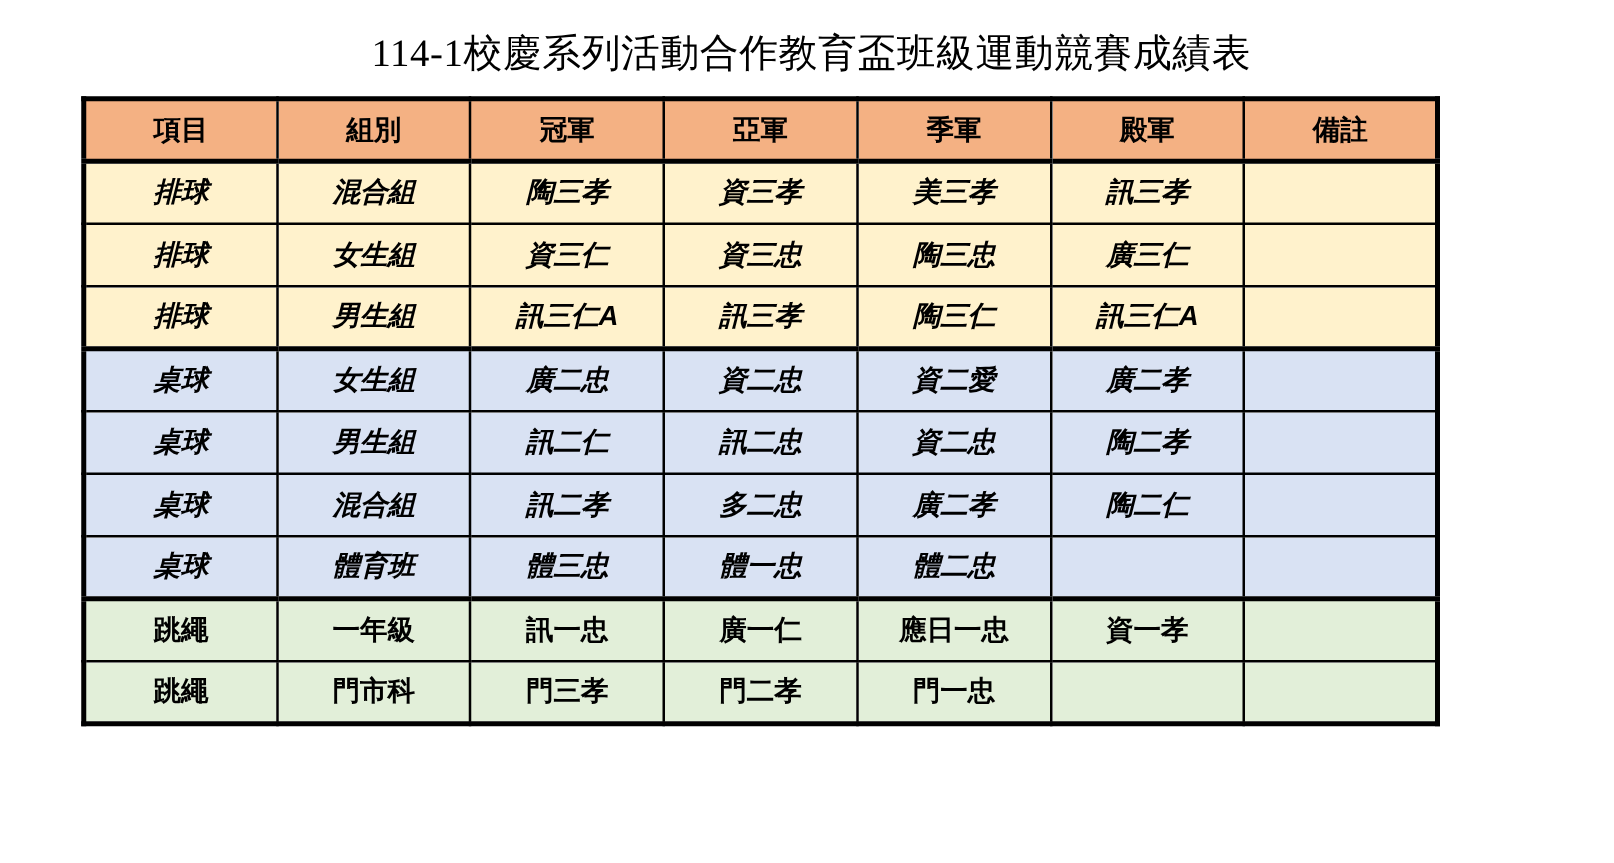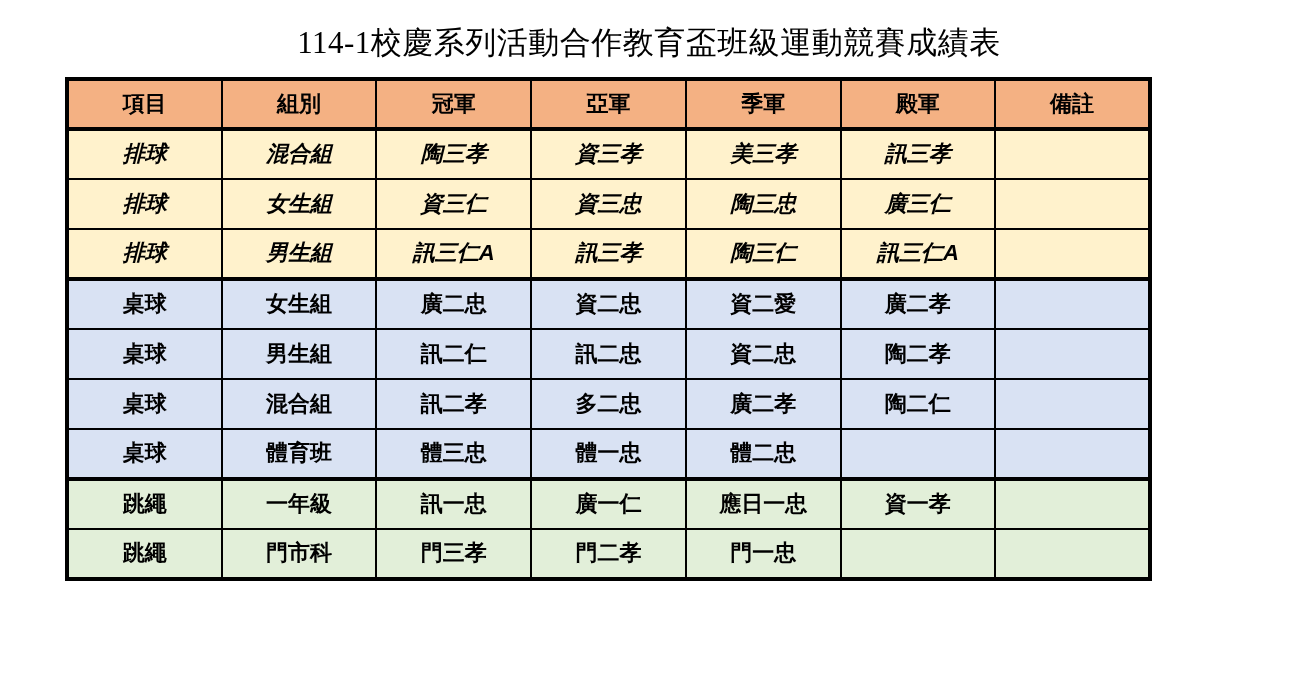--- a/index.html
+++ b/index.html
@@ -50,21 +50,21 @@
     font-size:22px;
     color:var(--text-color);
     overflow:hidden;
     white-space:nowrap;
   }
   .results-table thead th{
     background:var(--header-bg);
     border-bottom:4px solid var(--border-color);
   }
   tr.volleyball td{background:var(--volleyball-bg);font-style:italic;}
-  tr.tabletennis td{background:var(--tabletennis-bg);}
+  tr.tabletennis td{background:var(--tabletennis-bg);font-style:italic;}
   tr.jumprope td{background:var(--jumprope-bg);}
   tr.section-start td{border-top:4px solid var(--border-color);}
 </style>
 </head>
 <body>
 
 <div class="page">
   <h1 class="doc-title">114-1校慶系列活動合作教育盃班級運動競賽成績表</h1>
 
   <table class="results-table">

